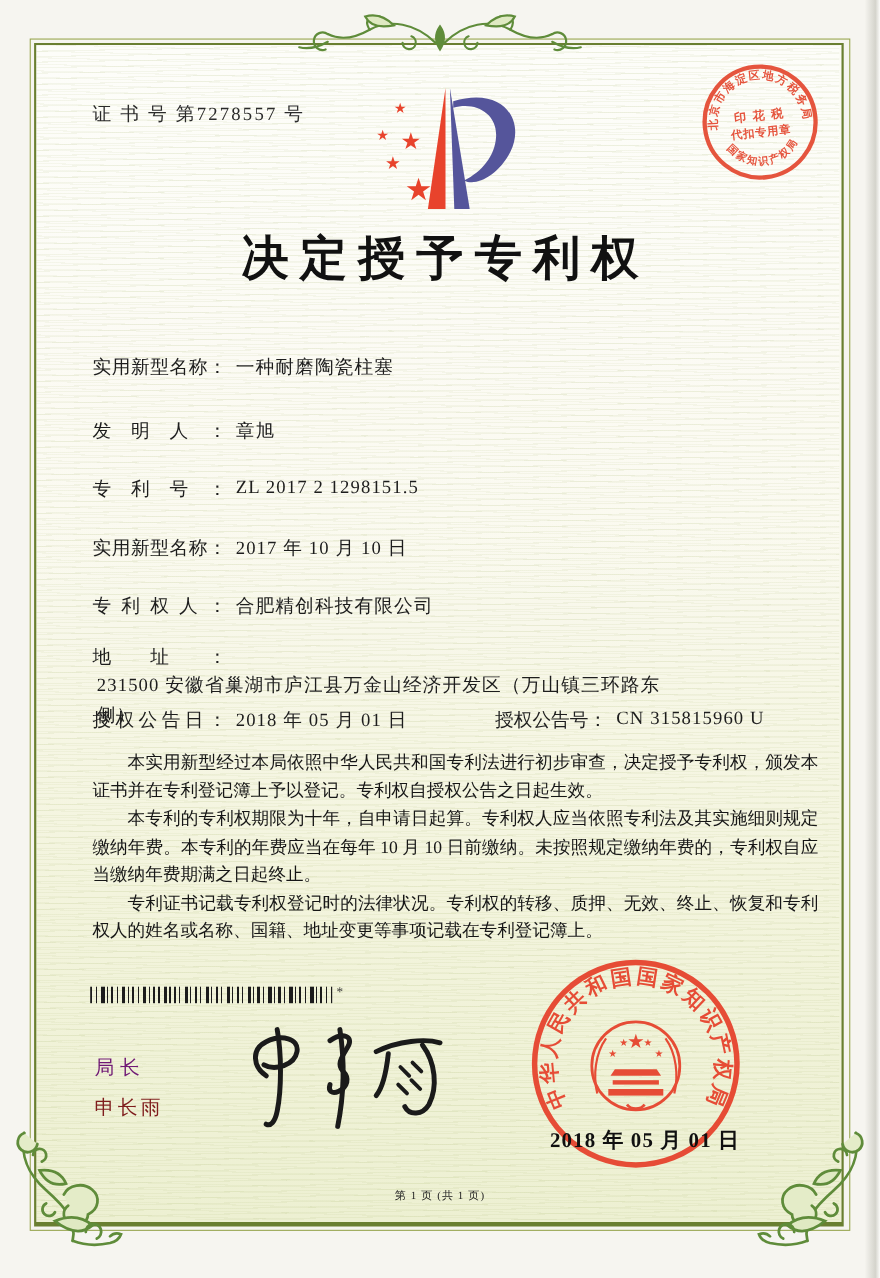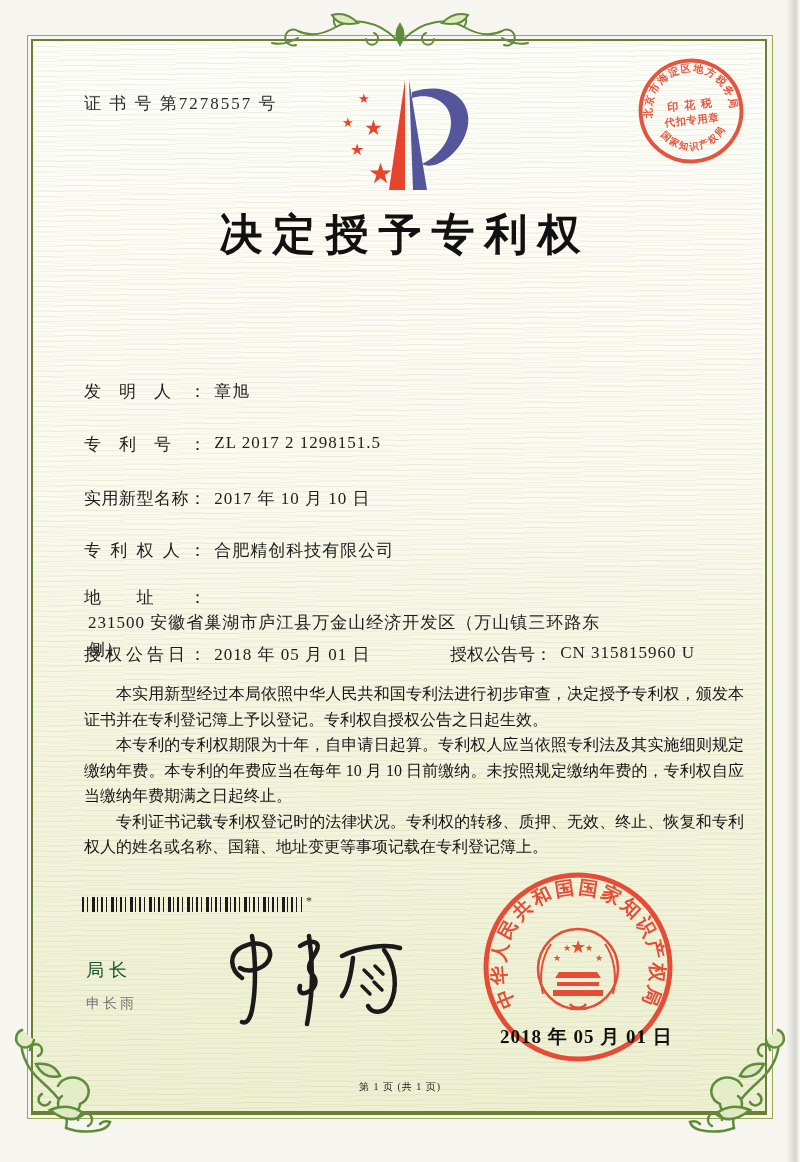--- a/index.html
+++ b/index.html
@@ -44,22 +44,22 @@
     text-align:justify;color:#161616;}
   #body-text p{margin:0;text-indent:2em;}
 
   
   #barcode{position:absolute;left:82px;top:897px;width:220px;height:15px;
     background:repeating-linear-gradient(90deg,#1c1c1c 0 2px,rgba(0,0,0,0) 2px 5px,#1c1c1c 5px 6px,
       rgba(0,0,0,0) 6px 10px,#1c1c1c 10px 13px,rgba(0,0,0,0) 13px 15px,#1c1c1c 15px 16px,rgba(0,0,0,0) 16px 19px);}
   #barcode-tail{position:absolute;left:306px;top:894px;font-size:12px;color:#333;}
 
   
-  #director-title{position:absolute;left:86px;top:958px;font-size:18px;letter-spacing:5px;color:#14532d;}
-  #director-name{position:absolute;left:86px;top:995px;font-size:14px;letter-spacing:3px;color:#737373;text-align:right;}
+  #director-title{position:absolute;left:86px;top:958px;font-size:18px;letter-spacing:5px;color:#701a75;}
+  #director-name{position:absolute;left:86px;top:995px;font-size:18px;letter-spacing:3px;color:#7f1d1d;text-align:right;}
   #signature{position:absolute;left:212px;top:928px;width:200px;height:108px;}
 
   
   #main-seal{position:absolute;left:477px;top:866px;width:202px;height:202px;opacity:.93;}
   #seal-date{position:absolute;left:500px;top:1024px;font-size:19px;font-weight:bold;letter-spacing:1px;color:#101010;}
 
   
   #footer{position:absolute;left:0;right:0;top:1080px;text-align:center;font-size:10px;letter-spacing:1px;color:#222;}
 
   
@@ -151,20 +151,24 @@
     </text>
     <text x="80" y="77" text-anchor="middle" font-size="14" font-weight="bold" fill="#e4472f" letter-spacing="2">印 花 税</text>
     <text x="80" y="96" text-anchor="middle" font-size="13" font-weight="bold" fill="#e4472f" letter-spacing="1">代扣专用章</text>
     <text font-size="12" font-weight="bold" fill="#e4472f" letter-spacing="2">
       <textPath href="#taxArcBottom" startOffset="50%" text-anchor="middle">国家知识产权局</textPath>
     </text>
   </svg>
 
   <div id="title">决定授予专利权</div>
 
+  <div class="row" id="row-0">
+    <span class="flabel">实用新型名称：</span>
+    <span class="fvalue">一种耐磨陶瓷柱塞</span>
+  </div>
   <div class="row" id="row-1">
     <span class="flabel">发明人：</span>
     <span class="fvalue">章旭</span>
   </div>
   <div class="row" id="row-2">
     <span class="flabel">专利号：</span>
     <span class="fvalue">ZL 2017 2 1298151.5</span>
   </div>
   <div class="row" id="row-3">
     <span class="flabel">实用新型名称：</span>

